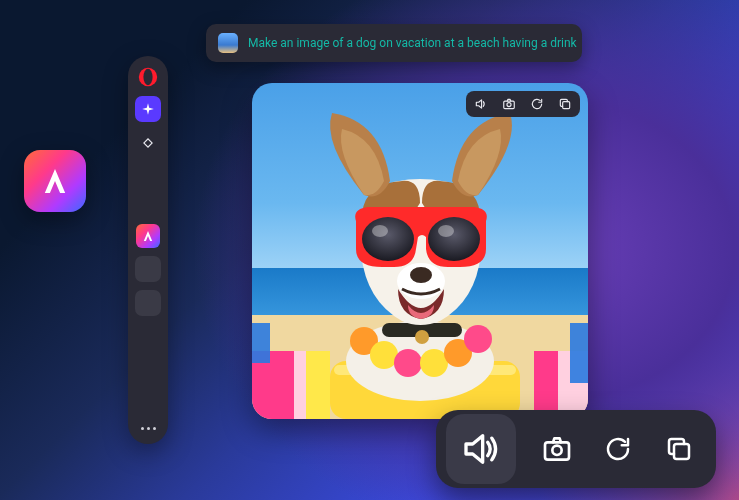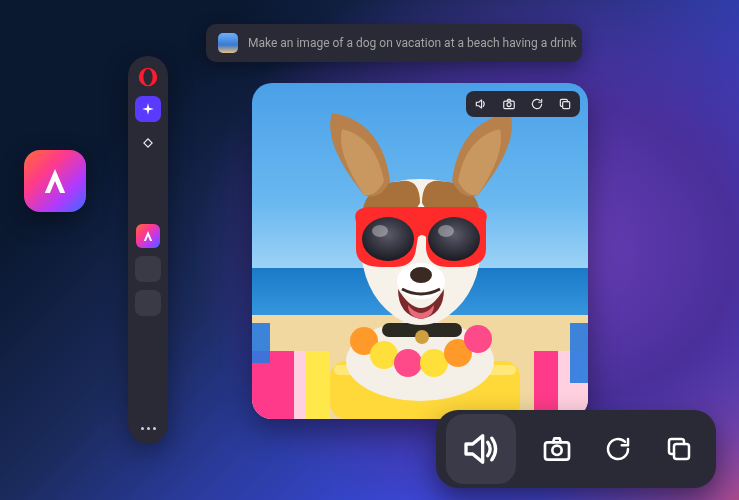--- a/index.html
+++ b/index.html
@@ -95,21 +95,21 @@
     gap: 10px;
   }
   .prompt-avatar {
     width: 20px;
     height: 20px;
     border-radius: 5px;
     background: linear-gradient(180deg, #6ab0ff 0%, #3a7ad0 60%, #e8c080 100%);
     flex-shrink: 0;
   }
   .prompt-text {
-    color: #a3a3a3;
+    color: #14b8a6;
     font-size: 12px;
     white-space: nowrap;
   }
 
   
   .image-card {
     position: absolute;
     left: 252px;
     top: 83px;
     width: 336px;

